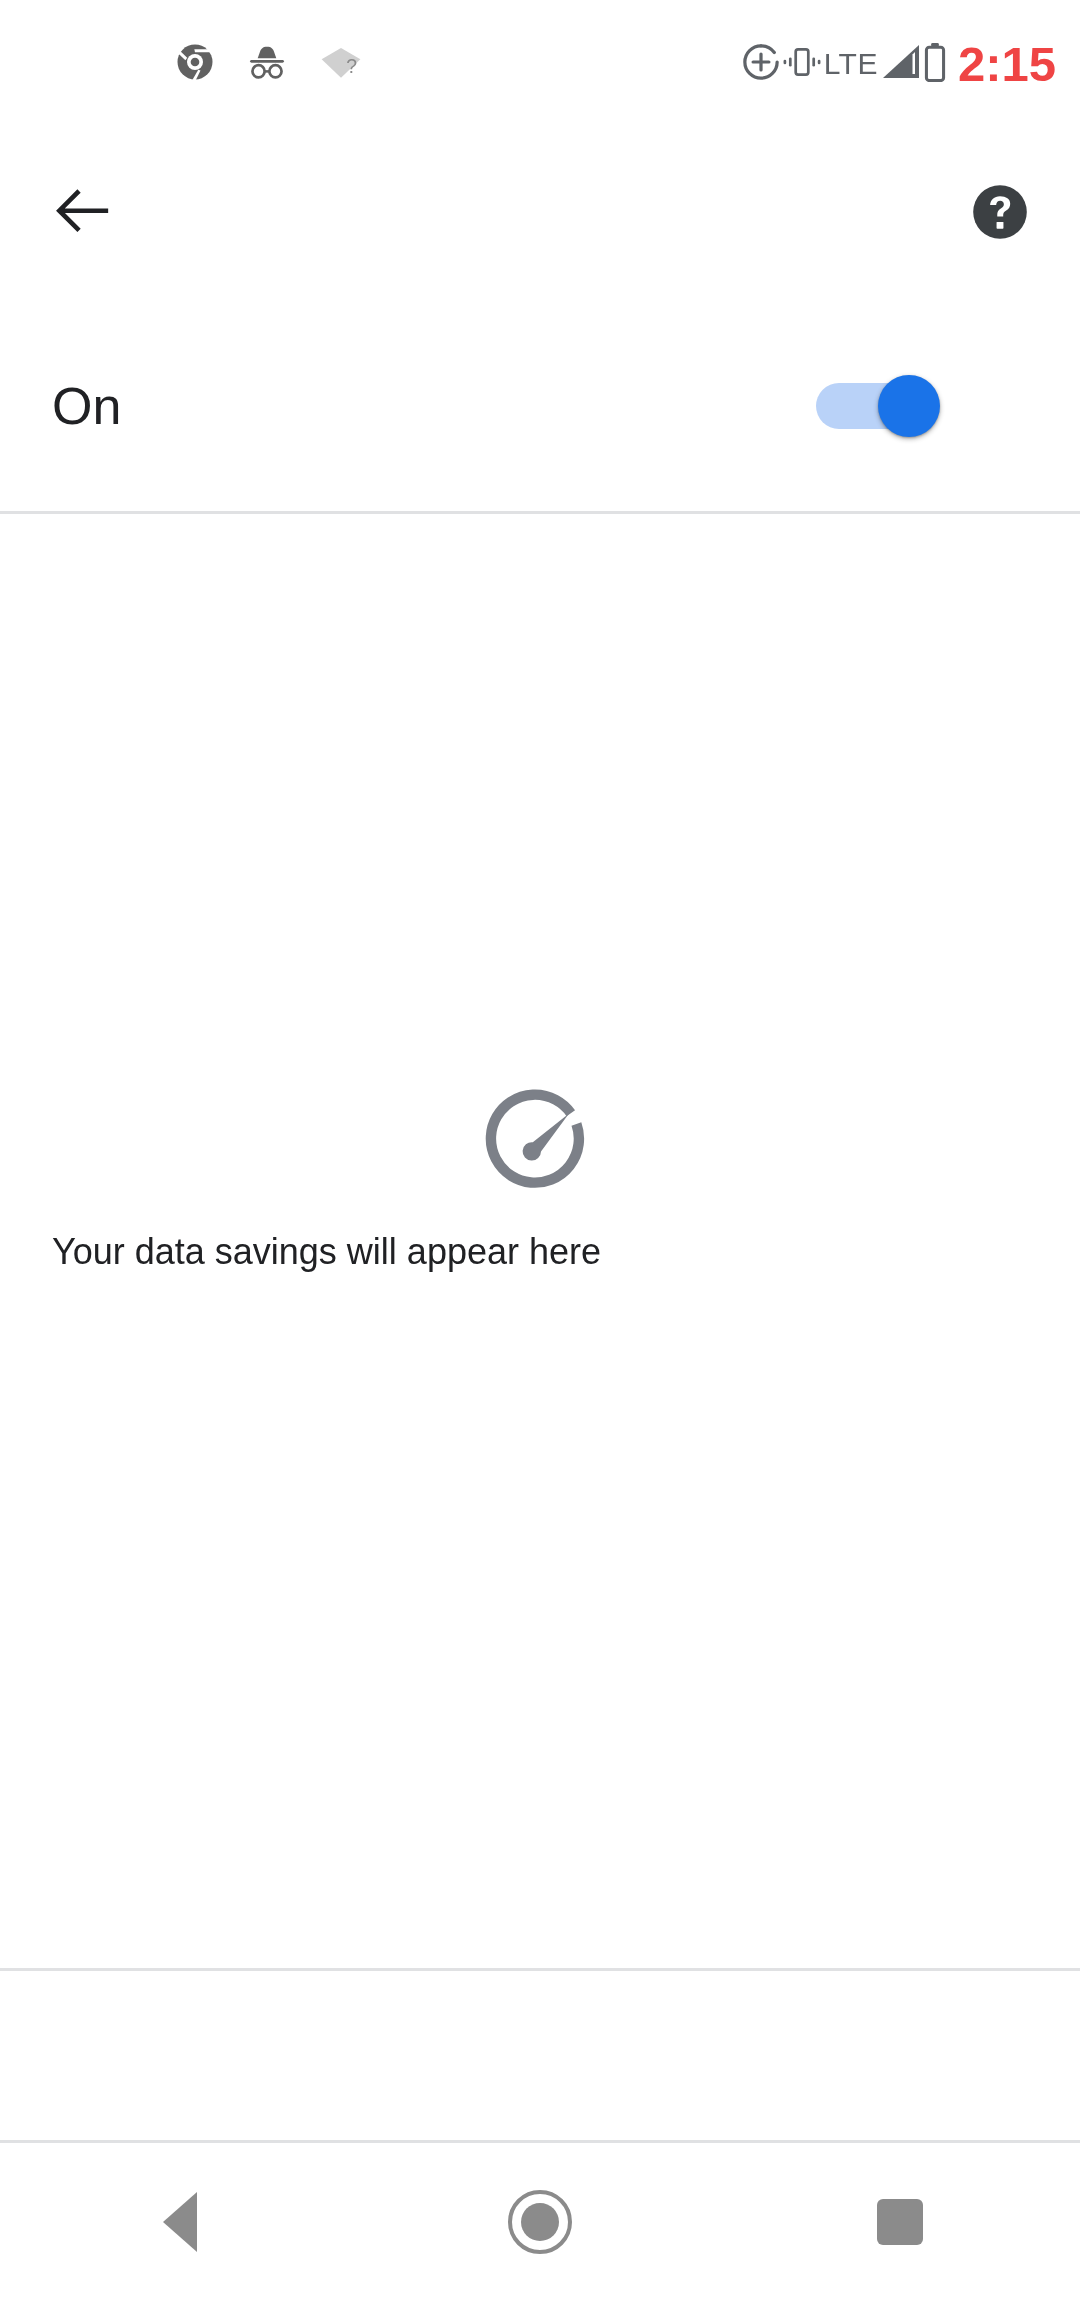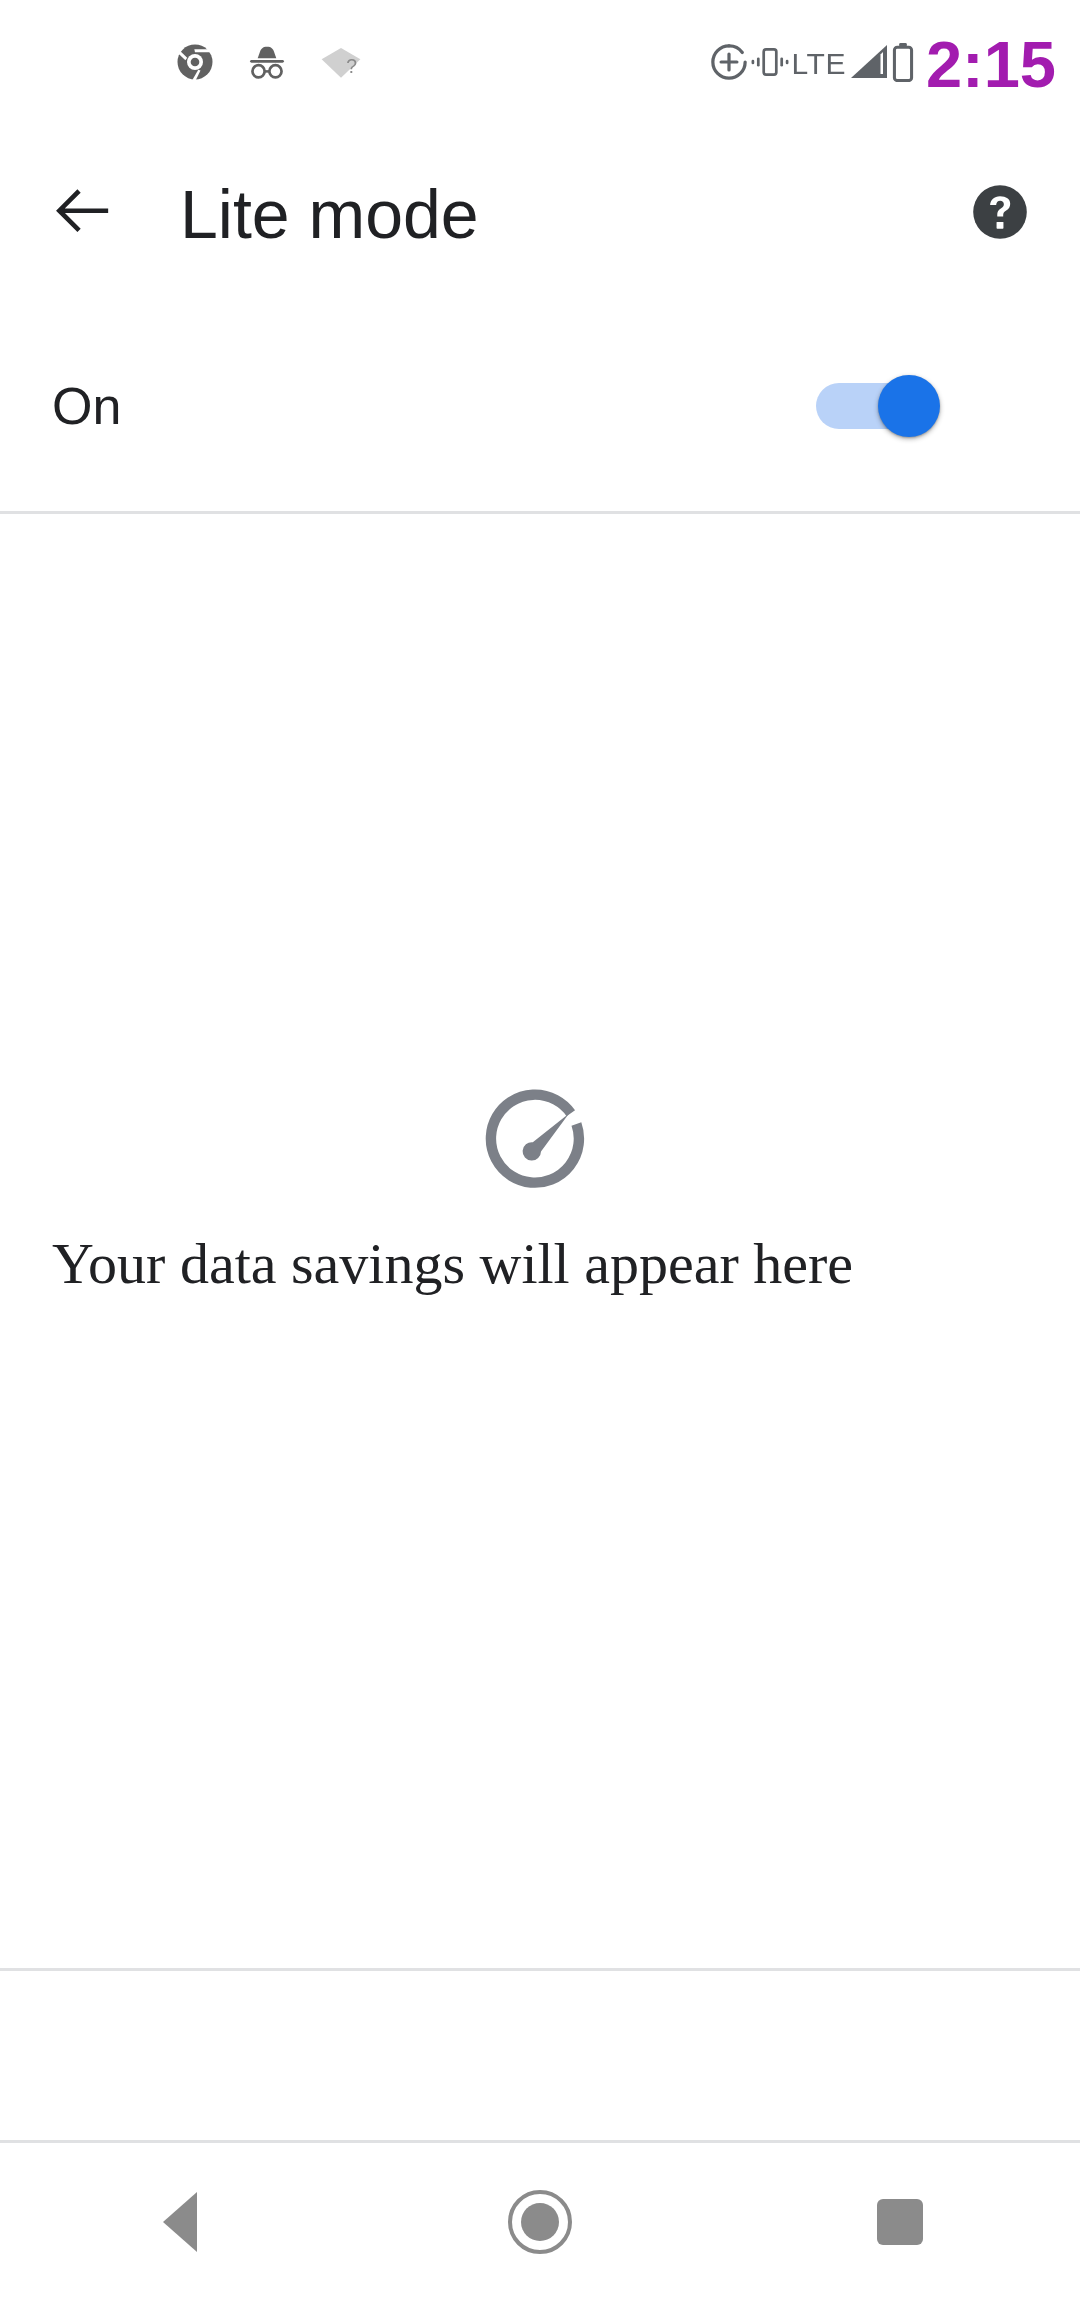--- a/index.html
+++ b/index.html
@@ -41,23 +41,23 @@
   #status-right {
     display: flex;
     align-items: center;
     margin-left: auto;
     margin-right: 24px;
   }
 
   .sb-icon { display: block; }
 
   #status-clock {
-    font-size: 65px;
+    font-size: 49px;
     font-weight: 700;
-    color: #a21caf;
+    color: #ef4444;
     letter-spacing: 0px;
     line-height: 1;
     margin-left: 10px;
     font-family: "Liberation Sans", sans-serif;
   }
 
   #lte-label {
     font-size: 30px;
     color: #5f6368;
     font-family: "Liberation Sans", sans-serif;
@@ -176,24 +176,24 @@
     top: 1085px;
     width: 120px;
     height: 120px;
   }
 
   #empty-text {
     position: absolute;
     left: 52px;
     top: 1232px;
     width: 950px;
-    font-size: 58px;
+    font-size: 36px;
     line-height: 1.12;
     color: #202124;
-    font-family: Liberation Serif, serif;
+    font-family: Liberation Sans, sans-serif;
   }
 
   
   #nav-bar {
     position: absolute;
     top: 2143px; left: 0;
     width: 1080px;
     height: 157px;
     display: flex;
     align-items: center;
@@ -324,21 +324,20 @@
   <div id="app-bar">
 
     <div id="back-button">
       <span>
         <svg width="62" height="62" viewBox="0 0 48 48">
           <path d="M44 23 L9 23 M22 9 L8 23 L22 37" fill="none" stroke="#202124" stroke-width="3.6" stroke-linecap="square" stroke-linejoin="miter"></path>
         </svg>
       </span>
     </div>
 
-    <div id="page-title">Lite mode</div>
 
     <div id="help-button">
       <span>
         <svg width="66" height="66" viewBox="0 0 48 48">
           <circle cx="24" cy="24" r="19.5" fill="#3c4043"></circle>
           <path d="M24 12.5c-4.2 0-7 2.7-7.2 6.4h4.4c.15-1.9 1.3-3 2.9-3 1.6 0 2.7 1 2.7 2.4 0 1.3-.6 2-2.2 3.1-1.9 1.3-2.7 2.6-2.6 4.6l.02 1.2h4.3v-.95c0-1.45.55-2.2 2.2-3.3 1.95-1.3 2.9-2.85 2.9-5 0-3.4-2.9-5.45-7.42-5.45z" fill="#ffffff"></path>
           <rect x="21.5" y="31.2" width="5" height="5" rx="0.5" fill="#ffffff"></rect>
         </svg>
       </span>
     </div>

